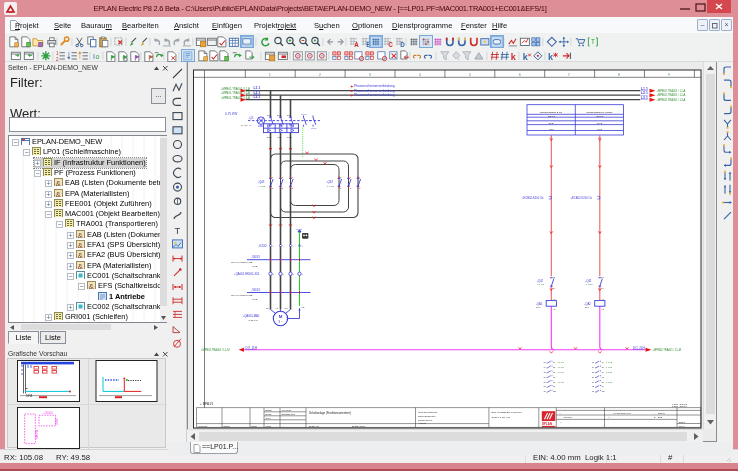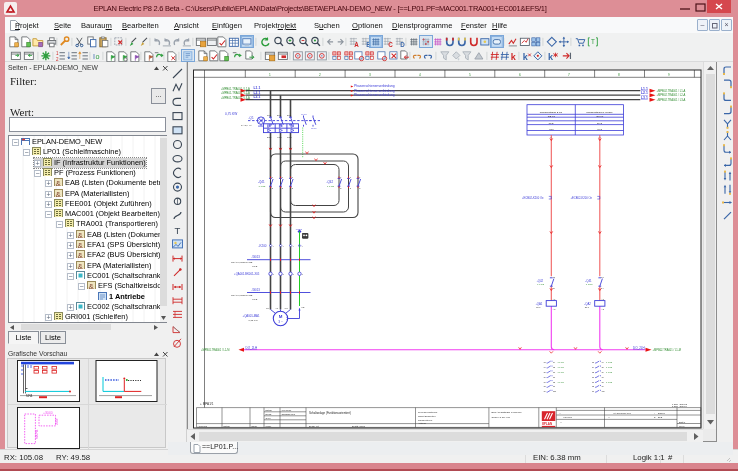--- a/index.html
+++ b/index.html
@@ -12,21 +12,21 @@
 #borderR{left:733px;top:17px;width:5px;height:446px;background:#dd8e96;}
 #borderB{left:0;top:463px;width:738px;height:8px;background:#d9848d;border-bottom:2px solid #b04a52;}
 #menubar{left:5px;top:17px;width:728px;height:16px;background:#f8f9fa;font-size:7.6px;color:#111;}
 #menubar span{position:absolute;top:4px;}
 #menubar u{text-decoration:underline;}
 .winbtn{position:absolute;top:2px;width:11px;height:12px;background:#eef2f8;border:1px solid #9ab0cc;color:#556;font-size:7px;text-align:center;line-height:10px;border-radius:1px;}
 #toolbars{left:5px;top:33px;width:728px;height:29px;background:#f0f1f1;border-bottom:1px solid #d9dadb;}
 
 #leftcol{left:5px;top:62px;width:163px;height:401px;background:#f0f0f0;}
 .phead{position:absolute;font-size:6.8px;color:#333;}
-.lbl{position:absolute;font-size:11px;color:#222;font-family:Liberation Serif, serif;}
+.lbl{position:absolute;font-size:13px;color:#222;}
 #combo{left:4px;top:26px;width:138px;height:16px;background:#fff;border:1px solid #8a8f99;font-size:8px;color:#333;line-height:14px;padding-left:4px;}
 #dots{left:146px;top:26px;width:15px;height:16px;background:#e9e9e9;border:1px solid #8a8f99;font-size:8px;text-align:center;line-height:12px;color:#333;}
 #wertbox{left:4px;top:55px;width:157px;height:15px;background:#fff;border:1px solid #8a8f99;}
 #tree{left:3px;top:73px;width:159px;height:188px;background:#fff;border:1px solid #828790;font-size:7.4px;color:#000;overflow:hidden;}
 .trow{position:absolute;white-space:nowrap;height:10px;line-height:10px;}
 .tsel{background:#d4d4d4;outline:1px dotted #888;}
 .eb{display:inline-block;width:7px;height:7px;border:1px solid #b5bdc9;background:#fff;color:#5a6678;font-size:7px;line-height:5px;text-align:center;vertical-align:-1px;margin-right:2px;}
 .tico{display:inline-block;width:9px;height:8px;vertical-align:-1px;margin-right:2px;position:relative;}
 #treehsb{left:4px;top:261px;width:150px;height:8px;background:#f0f0f0;}
 #treevsb{left:155px;top:74px;width:7px;height:186px;background:#f0f0f0;}
@@ -732,22 +732,22 @@
           <text x="35" y="55.4" font-size="3.4" fill="#f050f0">+3040</text>
           <text x="30.2" y="80" font-size="3" fill="#f050f0" transform="rotate(-90 30.2 80)">MA.PA.</text>
           <text x="50" y="66" font-size="3" fill="#f050f0" transform="rotate(-90 50 66)">3040</text>
         </g>
       </svg>
     </div>
 </div>
 <div id="statusbar" class="abs">
     <span style="left:4px">RX: 105.08</span>
     <span style="left:56px">RY: 49.58</span>
-    <span style="left:533px">EIN: 6.38 mm</span>
-    <span style="left:633px">Logik 1:1</span>
+    <span style="left:533px">EIN: 4.00 mm</span>
+    <span style="left:585px">Logik 1:1</span>
     <span style="left:668px">#</span>
     <svg class="abs" style="left:520px;top:1px" width="215px" height="12">
       <path d="M5.5 1v11M86.5 1v11M140.5 1v11M163.5 1v11" stroke="#dcdcdc"></path>
       <path d="M207 10l3-3M209 11l2-2" stroke="#b8b8b8" stroke-width="0.8"></path>
     </svg>
   </div>
 <div id="lstrip" class="abs"></div>
 <div id="canvas" class="abs"></div>
 <svg class="abs" style="left:187px;top:62px" width="516" height="367" viewBox="187 62 516 367" font-family="Liberation Sans, sans-serif">
     <rect x="193.5" y="70" width="507.5" height="358" fill="#fff" stroke="#2a2a2a" stroke-width="1"></rect>

